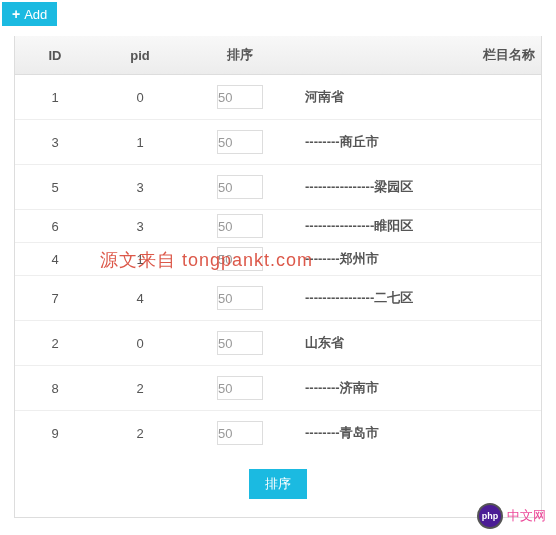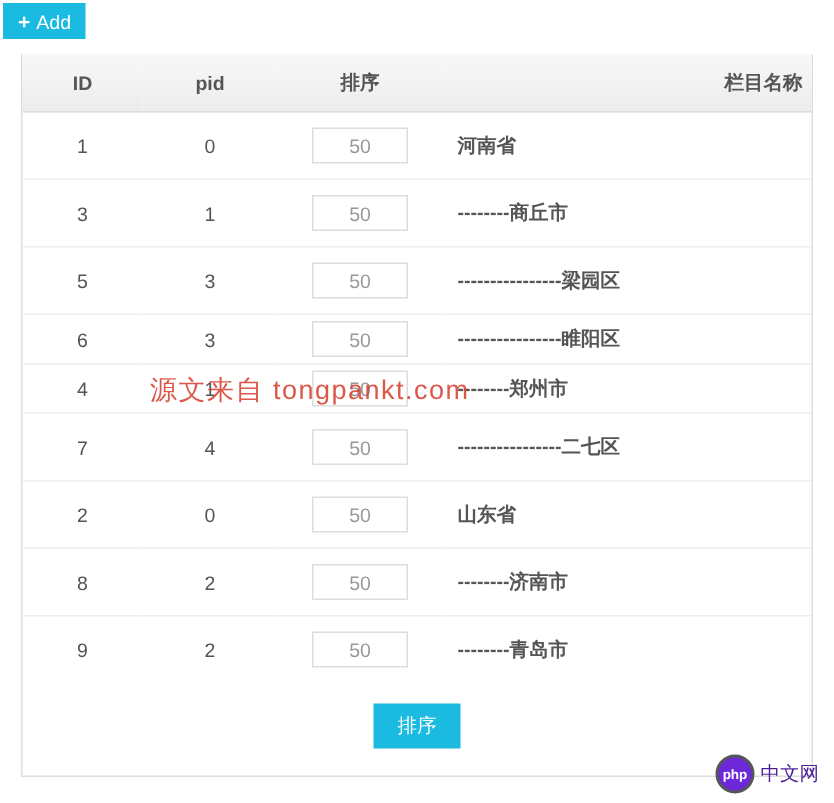--- a/index.html
+++ b/index.html
@@ -6,27 +6,27 @@
     body { font-family: "Microsoft YaHei", Arial, sans-serif; font-size: 13px; color: #555; background: #fff; width: 556px; }
     .add-btn { background: #1bbae1; color: #fff; border: none; padding: 4px 10px; font-size: 13px; display: inline-flex; align-items: center; gap: 4px; cursor: pointer; margin: 2px 0 6px 2px; }
     .add-btn .plus { font-weight: bold; font-size: 14px; }
     .panel { margin: 4px 14px 0 14px; border: 1px solid #ddd; border-top: none; }
     table { width: 100%; border-collapse: collapse; }
     thead tr { background: linear-gradient(#f8f8f8, #ececec); }
     th { text-align: center; padding: 10px 6px; font-weight: bold; color: #555; border-bottom: 1px solid #ddd; }
     th:nth-child(4) { text-align: right; padding-left: 10px; }
     td { padding: 10px 6px; text-align: center; border-top: 1px solid #eee; vertical-align: middle; }
     td.name-cell { text-align: left; padding-left: 10px; font-weight: bold; }
-    .sort-input { width: 64px; height: 24px; text-align: center; border: 1px solid #ddd; color: #999; font-size: 13px; }
+    .sort-input { width: 46px; height: 24px; text-align: left; border: 1px solid #ddd; color: #999; font-size: 13px; }
     .btn-row td { text-align: center; padding: 14px 0 18px 0; border-top: none; }
     .sort-btn { background: #1bbae1; color: #fff; border: none; padding: 6px 16px; font-size: 13px; cursor: pointer; }
     .watermark { position: absolute; left: 100px; top: 248px; color: #d63b2a; font-size: 18px; font-weight: 500; opacity: 0.85; pointer-events: none; letter-spacing: 1px; }
     .logo-badge { position: absolute; right: 10px; bottom: 6px; display: flex; align-items: center; gap: 4px; }
-    .logo-circle { width: 26px; height: 26px; border-radius: 50%; background: #6d28d9; border: 2px solid #555; display: flex; align-items: center; justify-content: center; color: #fff; font-size: 9px; font-weight: bold; }
-    .logo-text { color: #4c1d95; font-size: 13px; }
+    .logo-circle { width: 26px; height: 26px; border-radius: 50%; background: #4c1d95; border: 2px solid #555; display: flex; align-items: center; justify-content: center; color: #fff; font-size: 9px; font-weight: bold; }
+    .logo-text { color: #ec4899; font-size: 13px; }
     .wrap { position: relative; width: 556px; height: 535px; }
     tbody tr.tight td { padding-top: 4px; padding-bottom: 4px; }
     .col-id { width: 80px; }
     .col-pid { width: 90px; }
     .col-sort { width: 110px; }
   </style>
 </head>
 <body>
 <div class="wrap">
 

